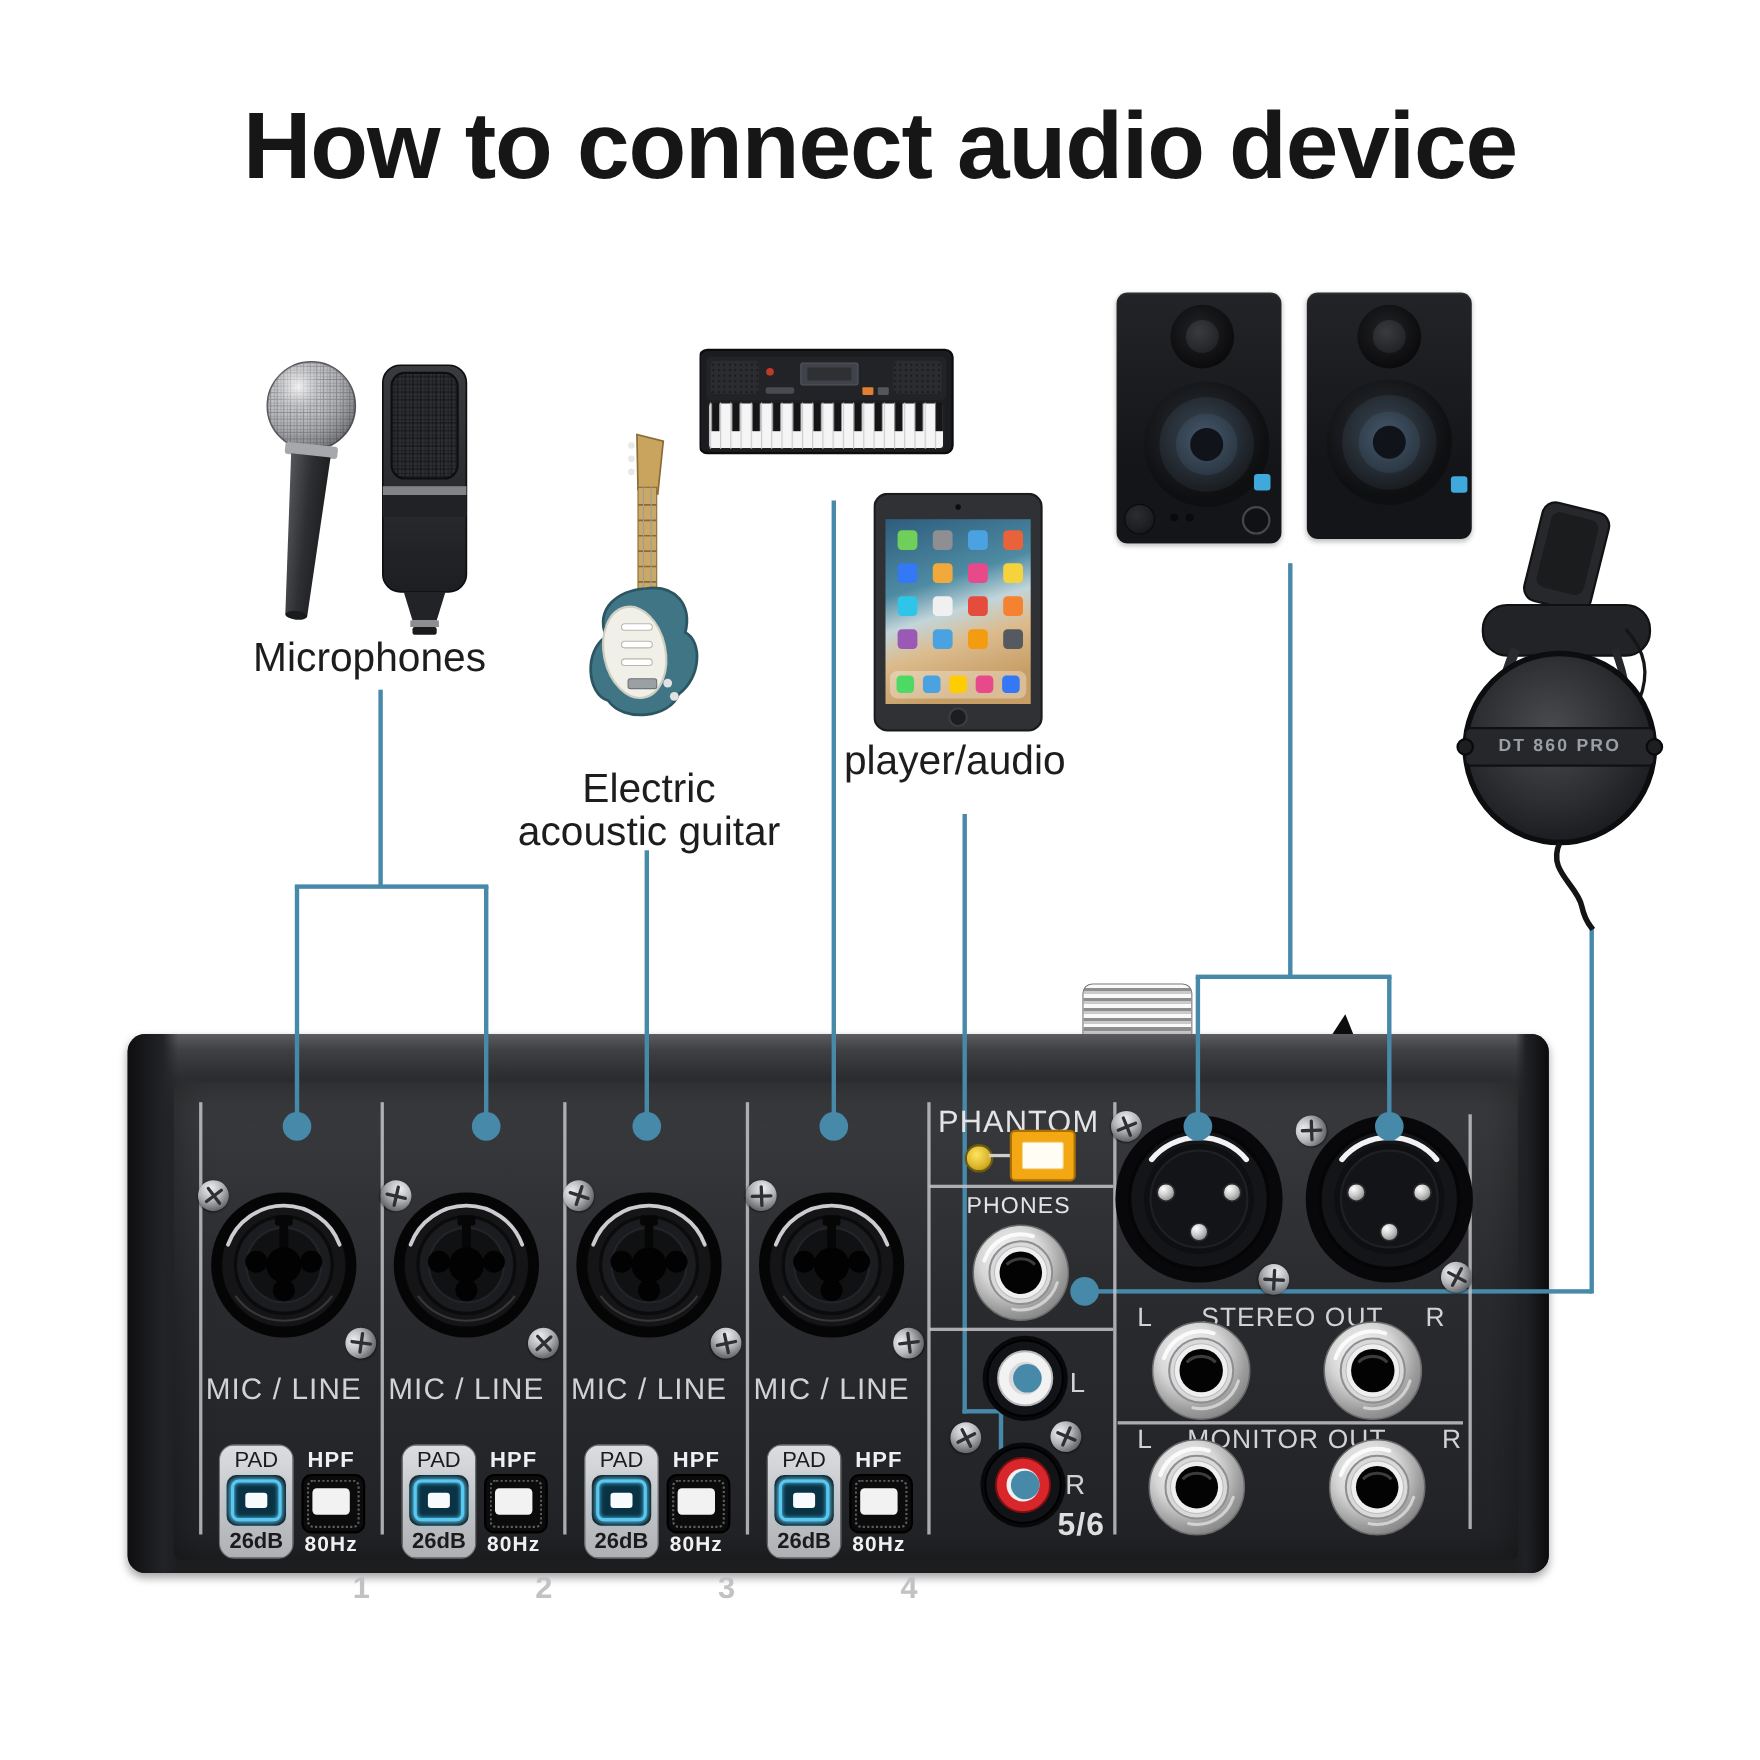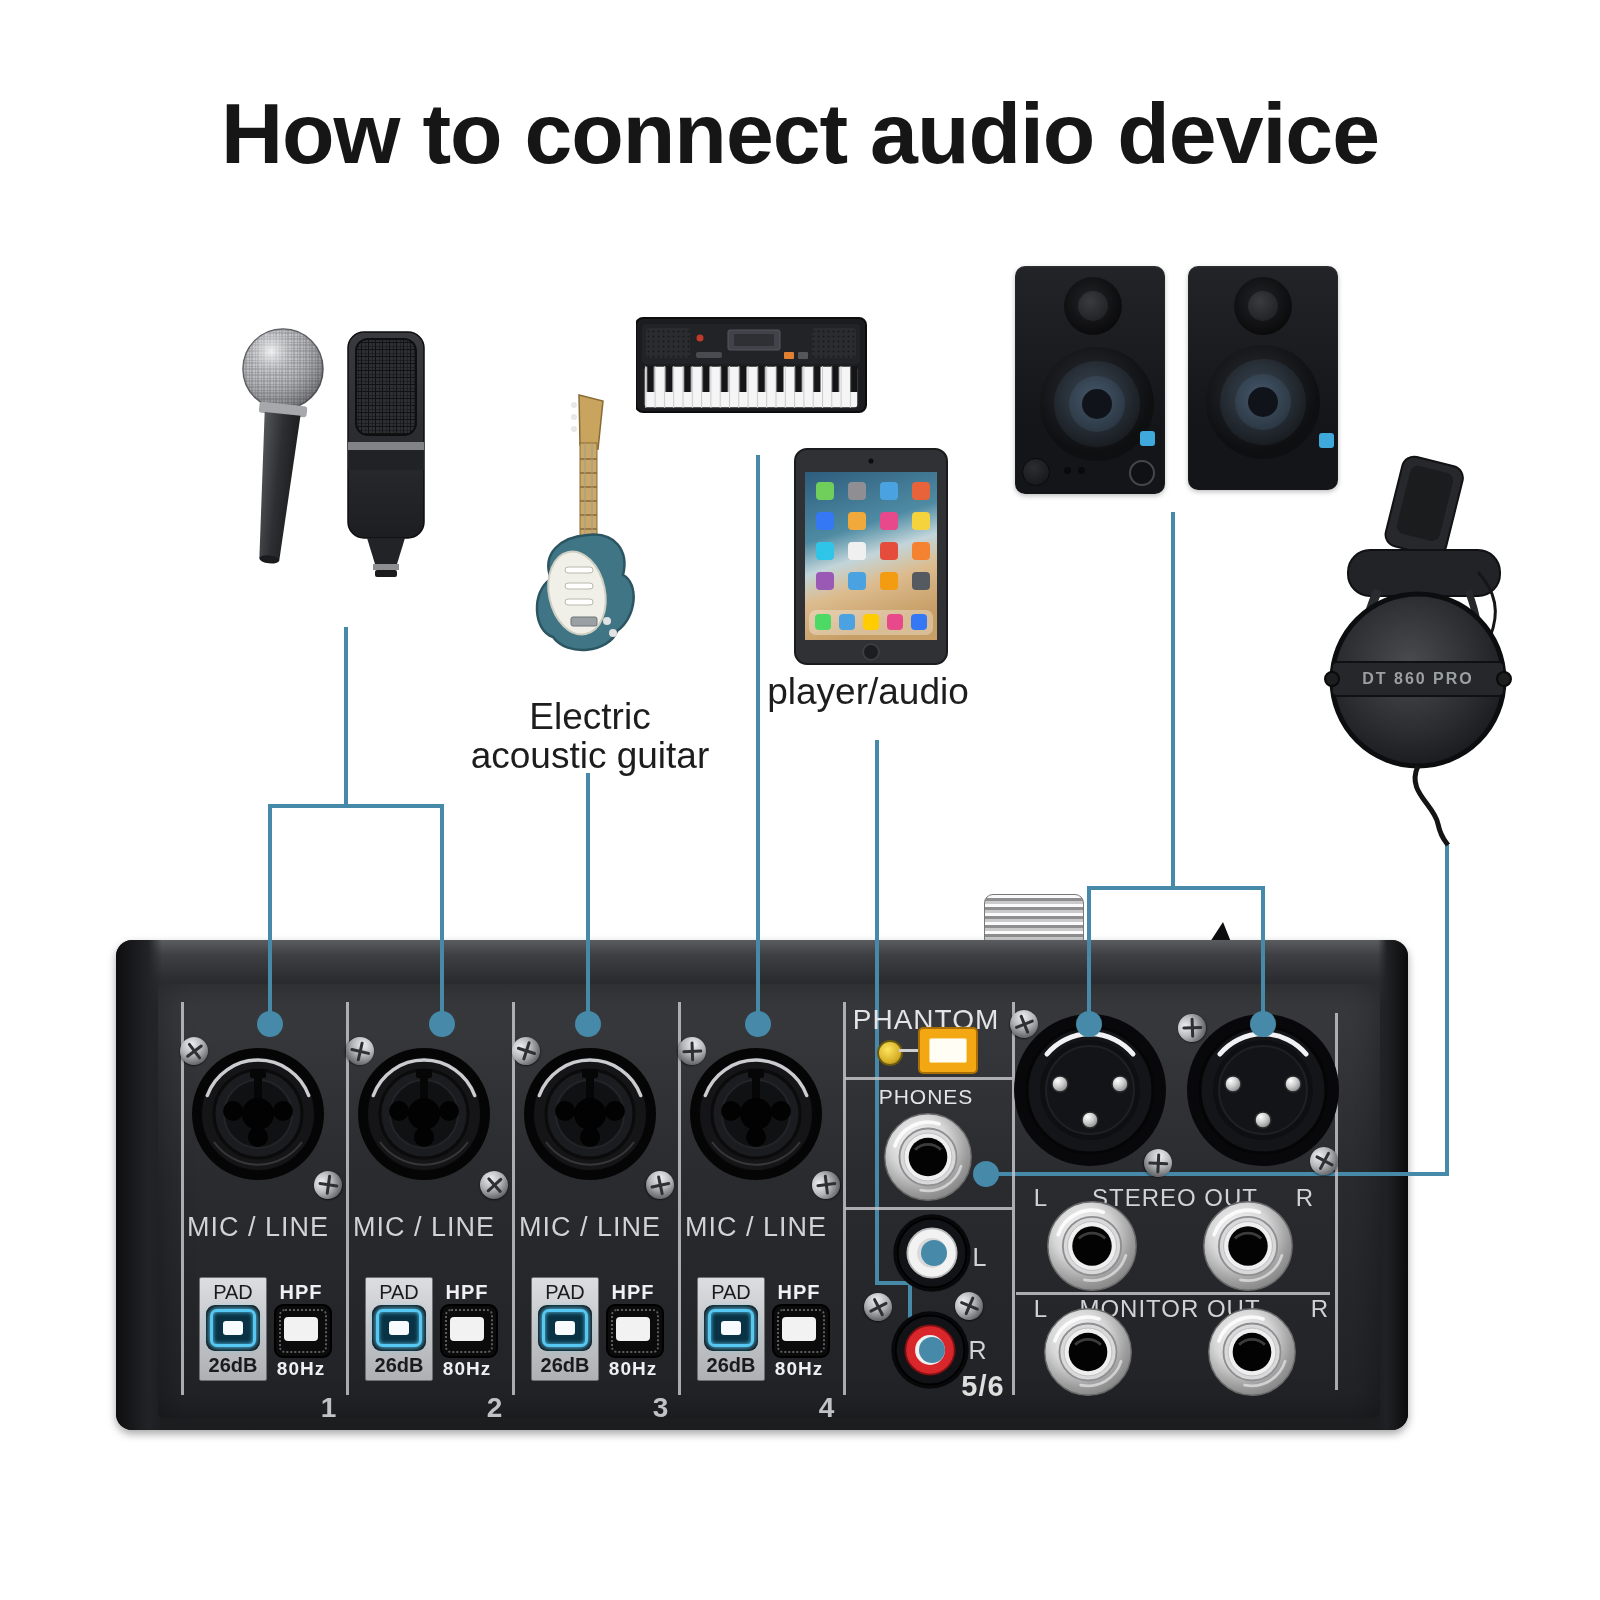--- a/index.html
+++ b/index.html
@@ -29,23 +29,23 @@
      border-left:13px solid transparent;border-right:8px solid transparent;border-bottom:20px solid #0d0d0f;}
   .vdiv{position:absolute;width:3px;background:rgba(195,195,200,.85);z-index:3;}
   .hdiv{position:absolute;height:3px;background:rgba(195,195,200,.85);z-index:3;}
   .ml{position:absolute;text-align:center;color:#d2d2d4;z-index:4;letter-spacing:1px;}
   .screw{position:absolute;width:28px;height:28px;border-radius:50%;z-index:4;
      background:radial-gradient(circle at 35% 30%,#f0f0f2,#b5b6b9 40%,#6f7074 72%,#3c3d40);
      box-shadow:0 1px 2px rgba(0,0,0,.6);}
   .screw::before,.screw::after{content:"";position:absolute;left:13px;top:4px;width:3px;height:20px;
      background:#2f3033;border-radius:2px;}
   .screw::before{transform:rotate(38deg);} .screw::after{transform:rotate(-52deg);}
-  .channel{position:absolute;top:1024px;width:180px;height:430px;z-index:4;text-decoration:underline;}
+  .channel{position:absolute;top:1060px;width:180px;height:430px;z-index:4;text-decoration:underline;}
   .padplate{position:absolute;left:31px;top:253px;width:66px;height:102px;border:1px solid #6f7072;
-     border-radius:2px;background:linear-gradient(180deg,#dcdde0,#aeb0b3);z-index:4;}
+     border-radius:14px;background:linear-gradient(180deg,#dcdde0,#aeb0b3);z-index:4;}
   .padlbl{position:absolute;left:0;top:3px;width:66px;text-align:center;font-size:20px;color:#1b1b1d;}
   .padval{position:absolute;left:0;top:76px;width:66px;text-align:center;font-size:20px;font-weight:bold;color:#1b1b1d;}
   .padbtn{position:absolute;left:6px;top:27px;width:54px;height:46px;background:#0a0a0b;border-radius:9px;}
   .padring{position:absolute;left:4px;top:4px;right:4px;bottom:4px;border-radius:7px;
      border:3px solid var(--pad-glow,#57c8f2);box-shadow:0 0 6px 1px var(--pad-glow,#57c8f2),inset 0 0 4px var(--pad-glow,#57c8f2);
      background:#093344;}
   .padwin{position:absolute;left:10px;top:9px;right:10px;bottom:9px;background:#f7fbfd;border-radius:3px;}
   .hpfbtn{position:absolute;width:54px;height:50px;background:#0b0b0c;border-radius:9px;border:2px solid #000;}
   .hpfring{position:absolute;left:3px;top:3px;right:3px;bottom:3px;border-radius:6px;border:2px dotted #5d5d60;}
   .hpfwin{position:absolute;left:8px;top:11px;width:34px;height:24px;background:#f2f2f2;border-radius:4px;}
@@ -194,20 +194,21 @@
       <ellipse cx="60" cy="242" rx="10" ry="4" fill="#1a1b1d"></ellipse>
     </g>
     <rect x="123" y="14" width="76" height="206" rx="16" fill="url(#gCond)" stroke="#0e0e10" stroke-width="1.5"></rect>
     <rect x="131" y="21" width="60" height="96" rx="12" fill="url(#pMeshDark)" stroke="#0e0e0f" stroke-width="2"></rect>
     <rect x="123" y="124" width="76" height="8" fill="#828386"></rect>
     <rect x="123" y="132" width="76" height="20" fill="#212225"></rect>
     <path d="M142,220 L180,220 L172,246 L150,246 Z" fill="#222326"></path>
     <rect x="148" y="246" width="26" height="6" fill="#8d8e90"></rect>
     <rect x="150" y="252" width="22" height="7" rx="2" fill="#1a1a1c"></rect>
   </svg>
+  <div class="dlabel" style="left:186px;top:578px;width:300px">Microphones</div>
 
   <svg class="abs" style="left:636px;top:314px;z-index:4" width="232" height="102" viewBox="0 0 232 102">
     <rect x="0" y="4" width="230" height="94" rx="7" fill="#1b1c1f" stroke="#0c0c0d" stroke-width="2"></rect>
     <rect x="6" y="10" width="218" height="40" rx="4" fill="#222326"></rect>
     <rect x="10" y="14" width="44" height="30" rx="4" fill="url(#pGrill)"></rect>
     <rect x="176" y="14" width="44" height="30" rx="4" fill="url(#pGrill)"></rect>
     <rect x="92" y="16" width="52" height="20" rx="2" fill="#41434a" stroke="#55575e"></rect>
     <rect x="98" y="20" width="40" height="12" rx="1" fill="#2e3034"></rect>
     <circle cx="64" cy="24" r="3.5" fill="#c0392b"></circle>
     <rect x="60" y="38" width="26" height="6" rx="2" fill="#4a4b50"></rect>

